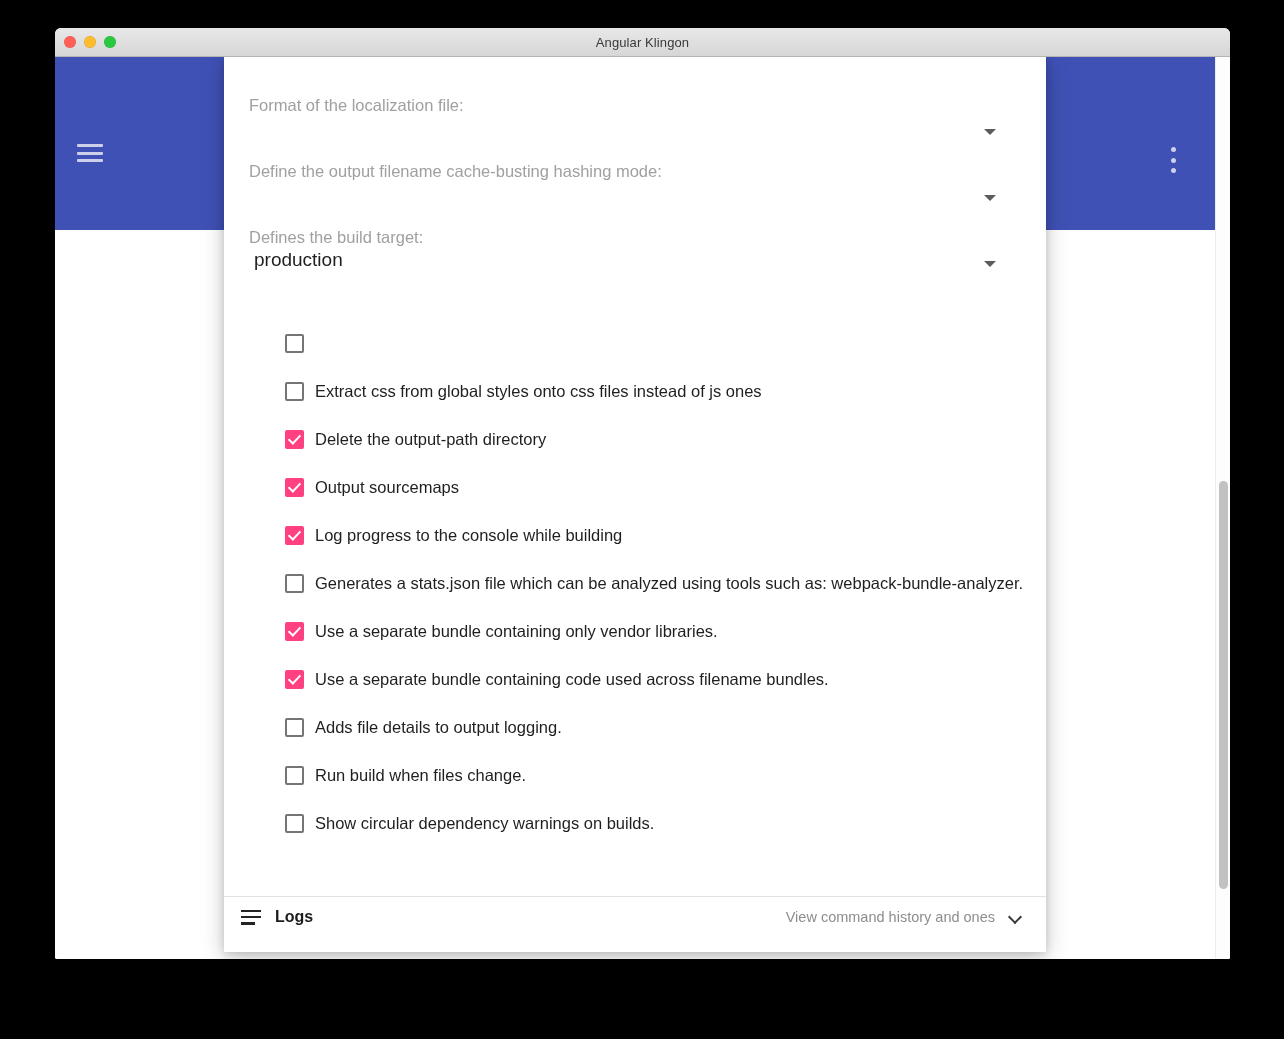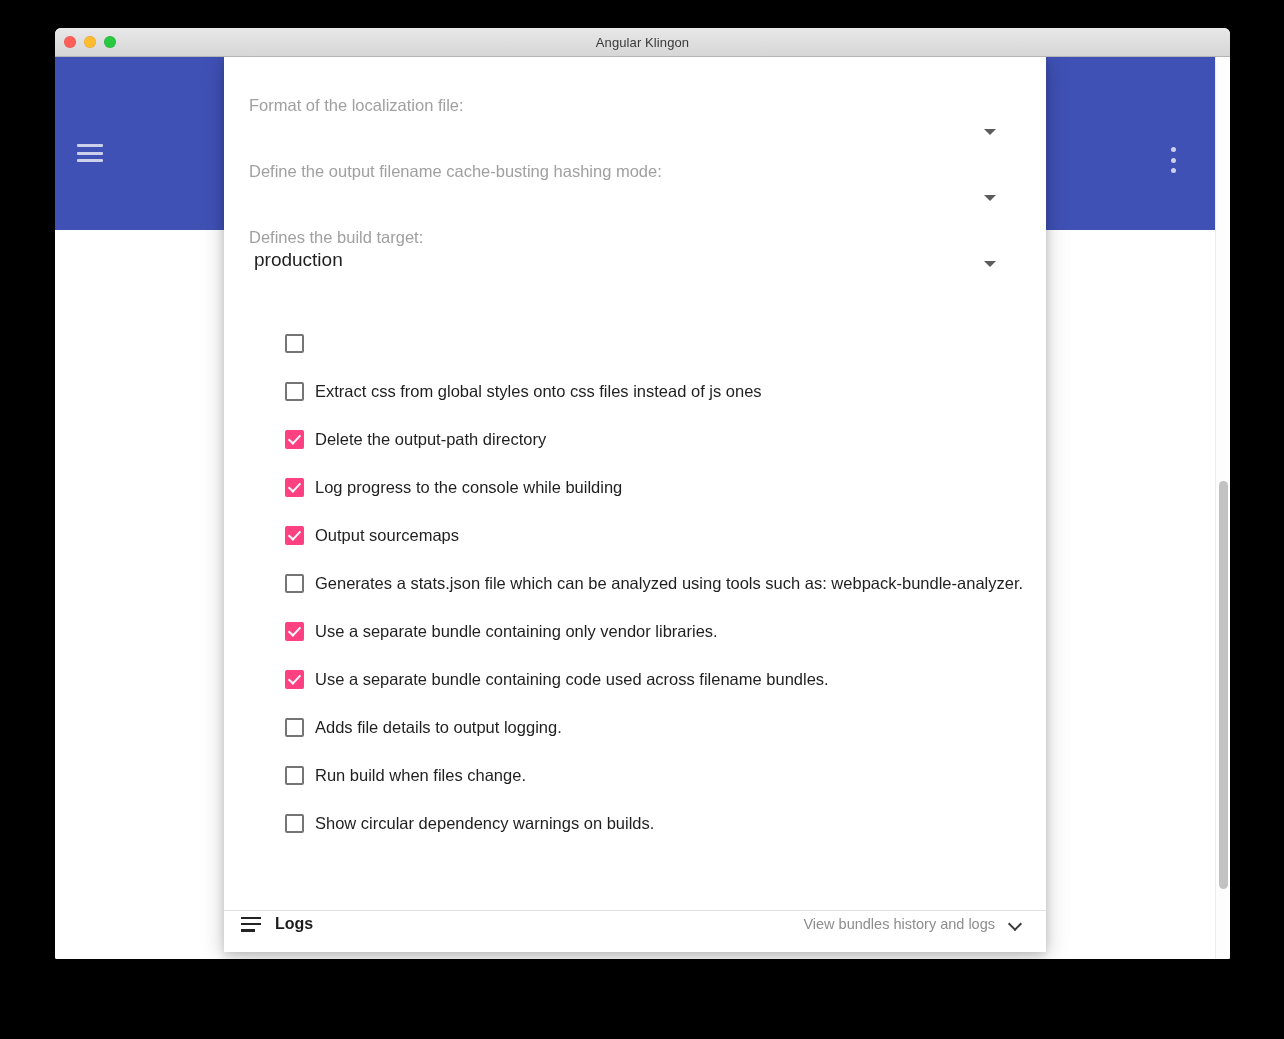--- a/index.html
+++ b/index.html
@@ -177,21 +177,21 @@
   .check-label {
     font-size: 16.5px;
     color: #1f1f1f;
     line-height: 20px;
     white-space: nowrap;
   }
 
   
   .logsbar {
     flex: 0 0 auto;
-    height: 42px;
+    height: 56px;
     border-top: 1px solid #e2e2e2;
     display: flex;
     align-items: center;
     padding: 0 24px 15px 17px;
     background: #fff;
   }
   .logs-icon {
     width: 20px; height: 15px;
     display: flex; flex-direction: column; justify-content: space-between;
     margin-right: 14px;
@@ -307,26 +307,26 @@
             <span class="check-label">Extract css from global styles onto css files instead of js ones</span>
           </div>
 
           <div class="checkrow">
             <span class="cbox on"></span>
             <span class="check-label">Delete the output-path directory</span>
           </div>
 
           <div class="checkrow">
             <span class="cbox on"></span>
+            <span class="check-label">Output sourcemaps</span>
+          </div>
+
+          <div class="checkrow">
+            <span class="cbox on"></span>
             <span class="check-label">Log progress to the console while building</span>
-          </div>
-
-          <div class="checkrow">
-            <span class="cbox on"></span>
-            <span class="check-label">Output sourcemaps</span>
           </div>
 
           <div class="checkrow">
             <span class="cbox off"></span>
             <span class="check-label">Generates a stats.json file which can be analyzed using tools such as: webpack-bundle-analyzer.</span>
           </div>
 
           <div class="checkrow">
             <span class="cbox on"></span>
             <span class="check-label">Use a separate bundle containing only vendor libraries.</span>
@@ -361,21 +361,21 @@
       </div>
 
       <div class="logsbar">
         <span class="logs-icon">
           <i></i>
             <i></i>
             <i></i>
         </span>
         <span class="logs-title">Logs</span>
         <span class="logs-spacer"></span>
-        <span class="logs-hint">View bundles history and logs</span>
+        <span class="logs-hint">View command history and ones</span>
         <span class="chevron"></span>
       </div>
 
     </div>
 
     <div class="page-scroll-track">
       <div class="page-scroll-thumb"></div>
     </div>
 
   </div>

